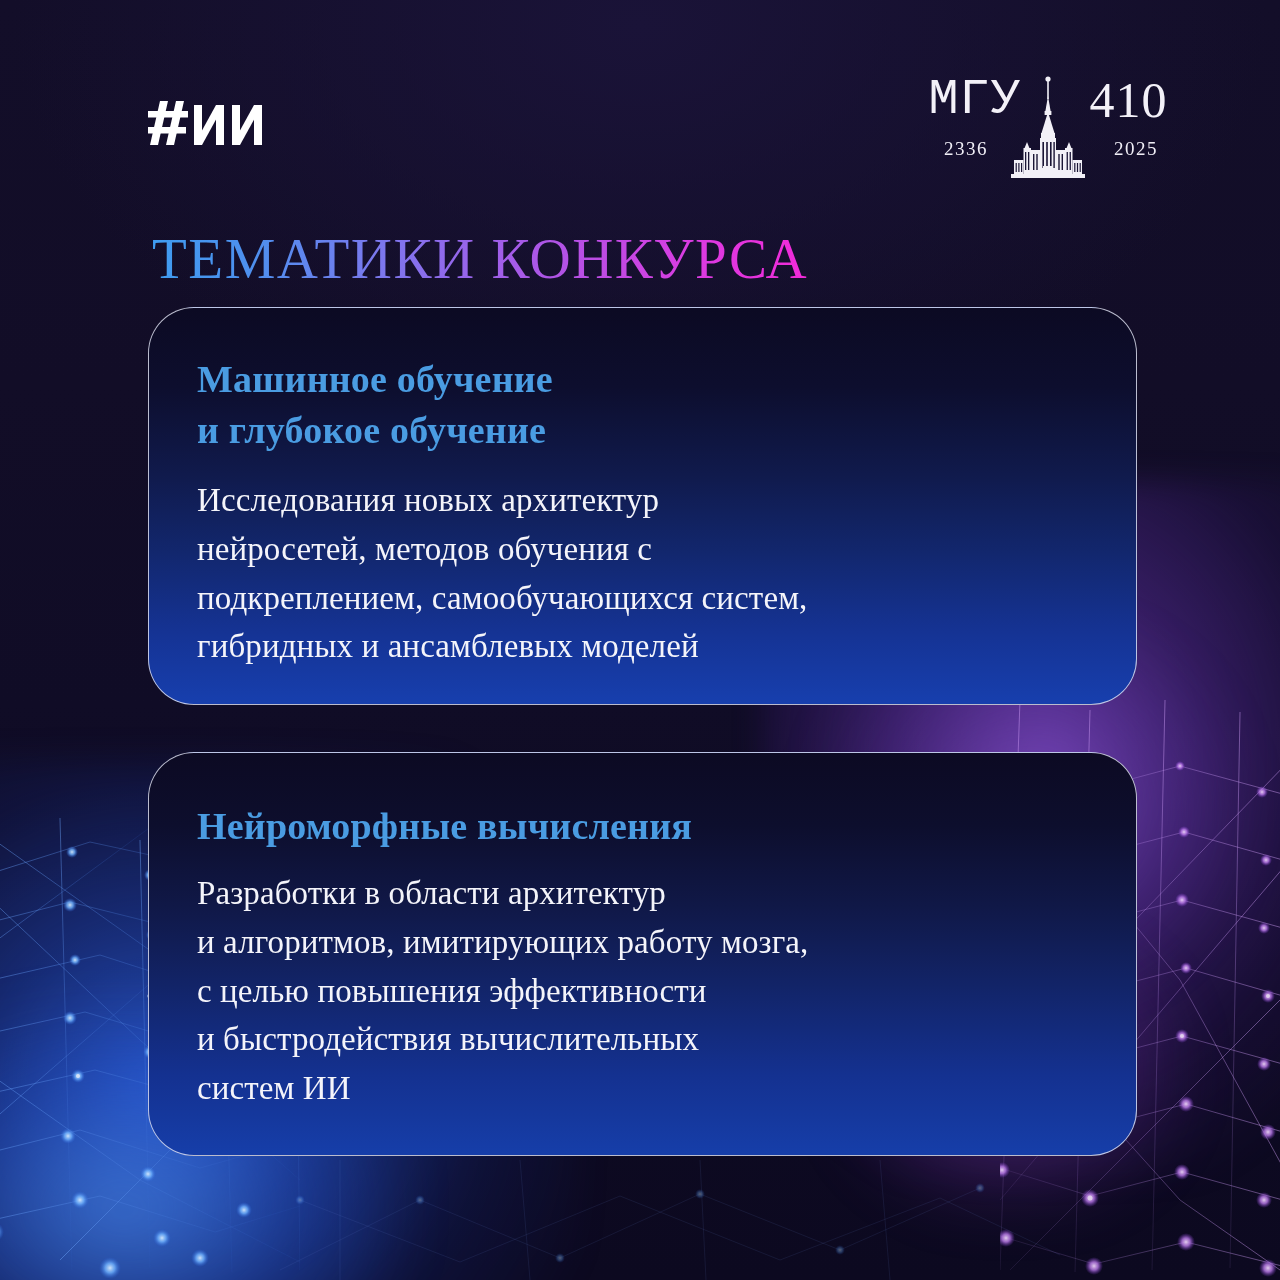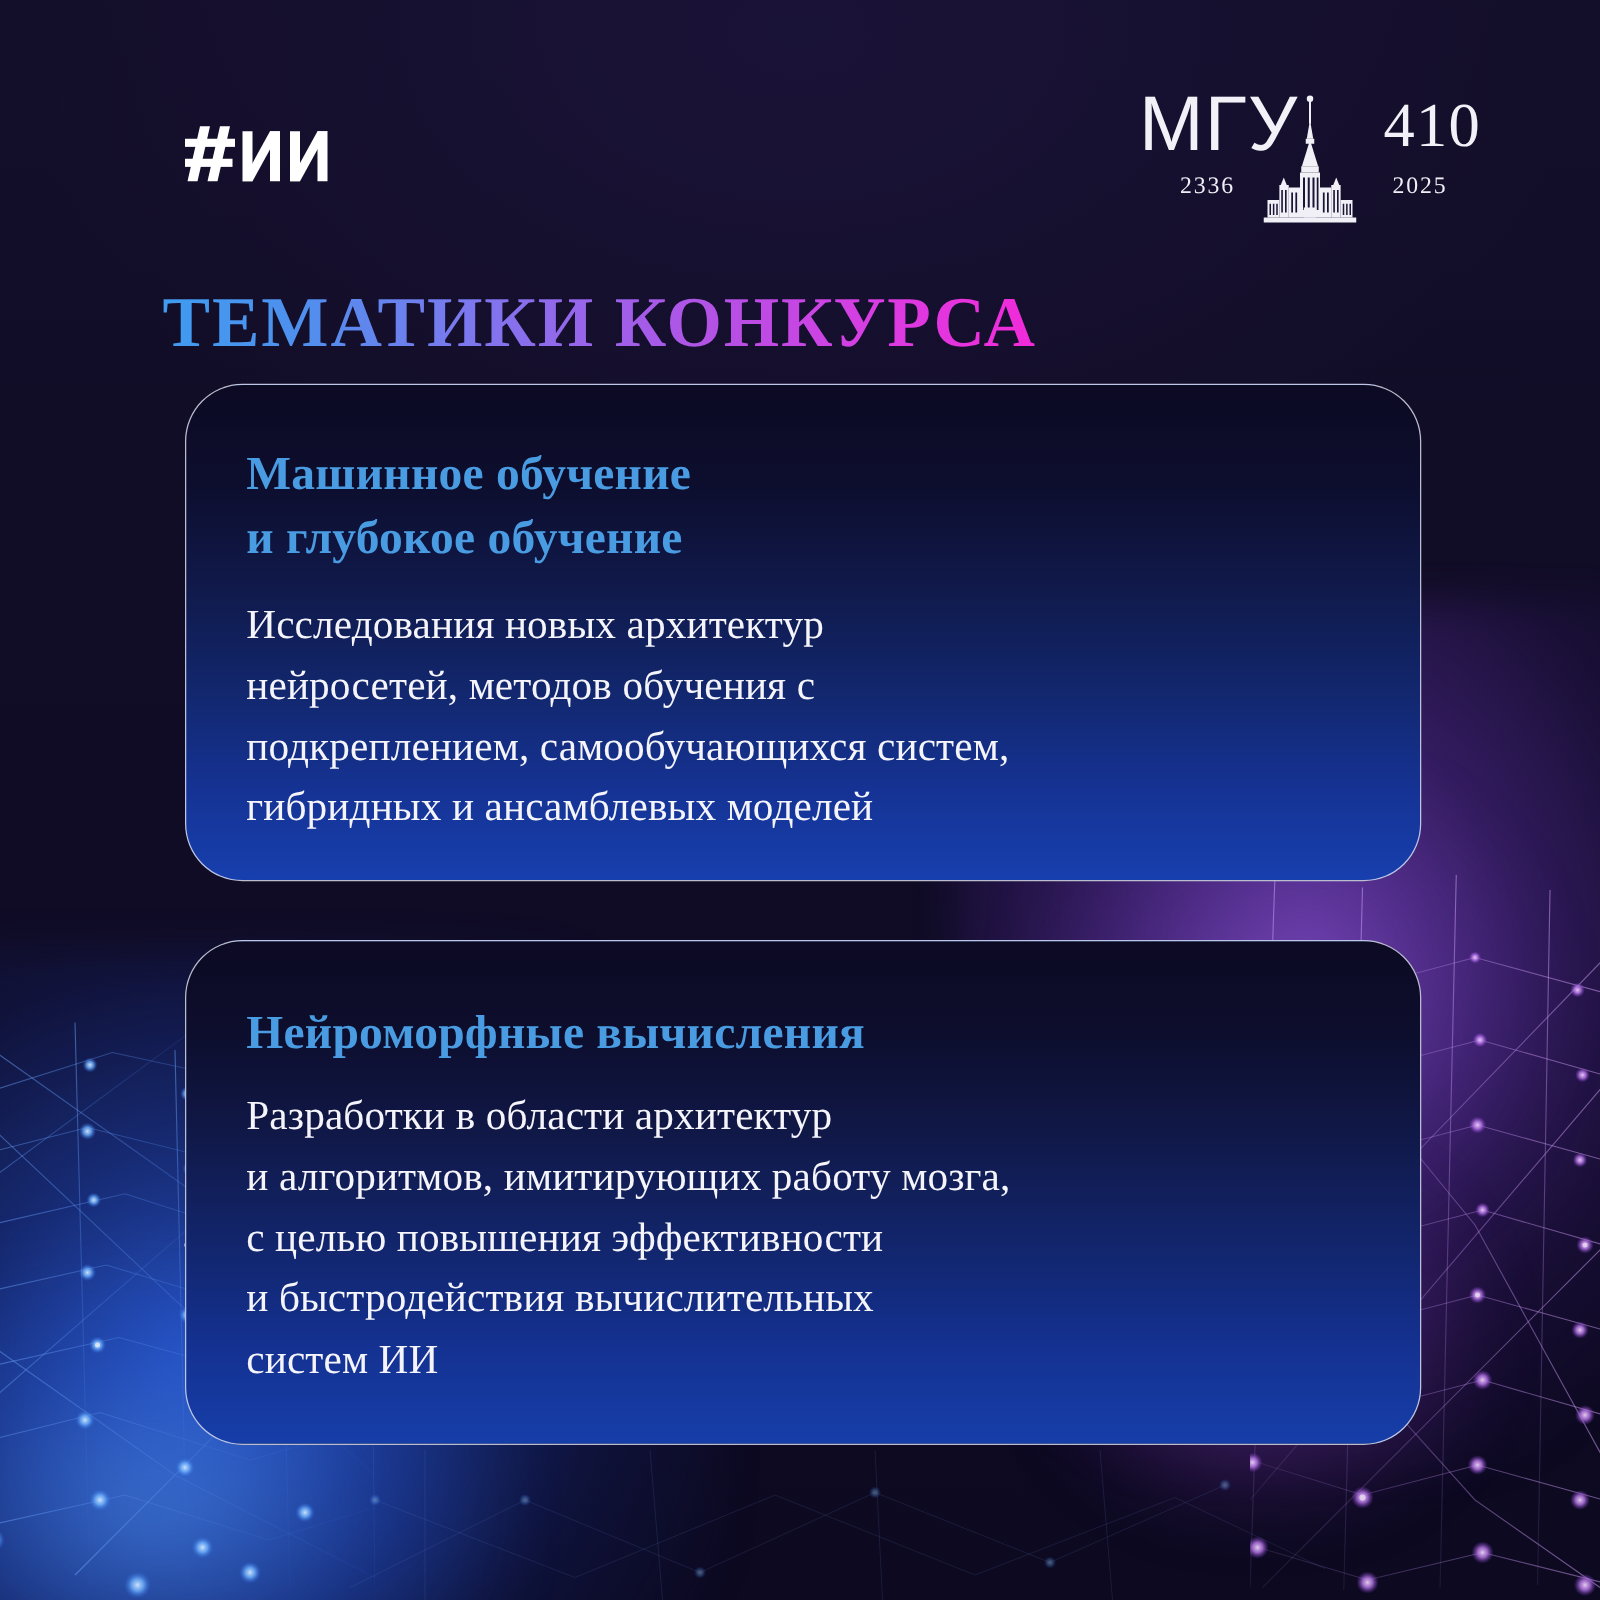--- a/index.html
+++ b/index.html
@@ -82,22 +82,22 @@
     align-items: center;
   }
   .msu-top {
     display: flex;
     align-items: center;
     justify-content: center;
     gap: 6px;
     height: 56px;
   }
   .msu-word {
-    font-family: Liberation Sans, sans-serif;
-    font-size: 62px;
+    font-family: Liberation Mono, monospace;
+    font-size: 50px;
     letter-spacing: 1px;
     line-height: 1;
     color: #f3f1f8;
   }
   .msu-num {
     font-family: "Liberation Serif", "DejaVu Serif", serif;
     font-size: 50px;
     letter-spacing: 1px;
     line-height: 1;
     color: #f3f1f8;
@@ -120,23 +120,23 @@
   .msu-building {
     position: absolute;
     left: 50%;
     transform: translateX(-50%);
     top: -52px;
   }
 
   
   .page-title {
     position: absolute;
-    left: 130px; top: 192px;
+    left: 152px; top: 192px;
     font-family: "Liberation Serif", "DejaVu Serif", serif;
-    font-weight: 700;
+    font-weight: 400;
     font-size: 57px;
     letter-spacing: 1.5px;
     line-height: 1;
     white-space: nowrap;
     background: linear-gradient(90deg,
         #3f9cf0 0%,
         #4f8fee 16%,
         #7a79ee 34%,
         #9b62ea 50%,
         #b94ee4 66%,

